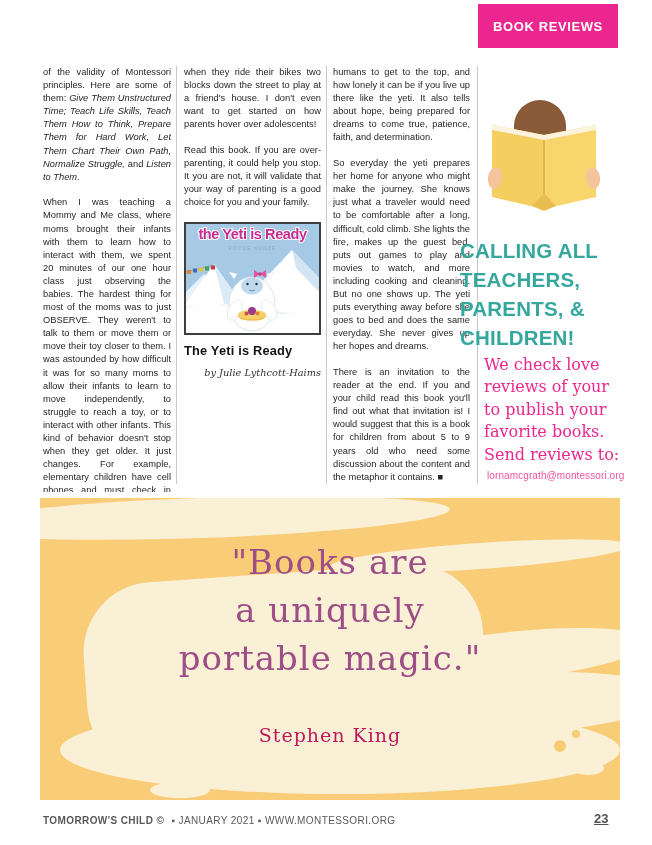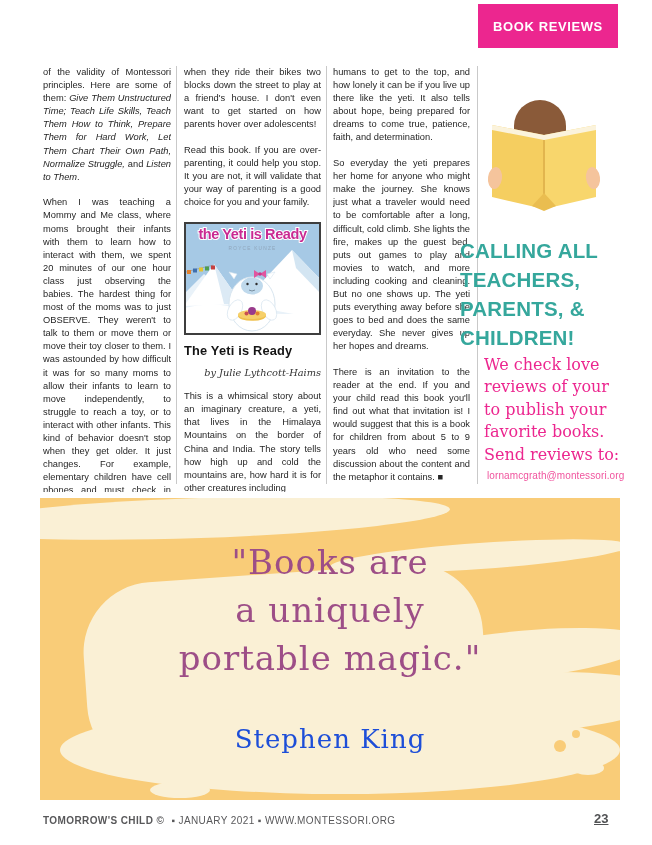--- a/index.html
+++ b/index.html
@@ -50,21 +50,21 @@
   
   .quote-box { position:absolute; left:40px; top:498px; width:580px; height:302px; background:#F9CC78; overflow:hidden; }
   .quote-box svg { position:absolute; left:0; top:0; }
   .quote-text {
     position:absolute; left:0; right:0; top:40px; text-align:center;
     font-family:"DejaVu Serif", serif; font-size:34px; line-height:48px;
     color:#9D4E87; letter-spacing:1px;
   }
   .quote-attr {
     position:absolute; left:0; right:0; top:226px; text-align:center;
-    font-family:"DejaVu Serif", serif; font-size:26px; color:#1d4ed8; letter-spacing:1px;
+    font-family:"DejaVu Serif", serif; font-size:19px; color:#be185d; letter-spacing:1px;
   }
 
   
   .footer-left { position:absolute; left:43px; top:815px; font-size:10px; color:#58585A; letter-spacing:0.4px; }
   .footer-left .mag { font-weight:bold; }
   .footer-left .meta { margin-left:4px; }
   .page-num { position:absolute; left:594px; top:811px; font-size:13px; font-weight:bold; color:#515254;text-decoration:underline; }
 </style>
 </head>
 <body>
@@ -128,21 +128,20 @@
         <circle cx="73.5" cy="91.5" r="2" fill="#E2812F"></circle>
 
         <text x="68.5" y="17" text-anchor="middle" font-family="Liberation Sans, sans-serif" font-weight="bold" font-size="14.5" letter-spacing="-0.4" fill="#C92A92" stroke="#FFFFFF" stroke-width="2" paint-order="stroke">the Yeti is Ready</text>
         <text x="68.5" y="28" text-anchor="middle" font-family="Liberation Sans, sans-serif" font-size="4.8" letter-spacing="1.2" fill="#8FA6BC">ROYCE KUNZE</text>
         <rect x="1" y="1" width="135" height="111" fill="none" stroke="#3E3E3E" stroke-width="2"></rect>
       </svg>
     </div>
 
     <h3 class="review-title">The Yeti is Ready</h3>
     <div class="byline">by Julie Lythcott-Haims</div>
-    <p>This is a whimsical story about an imaginary creature, a yeti, that lives in the Himalaya Mountains on the border of China and India. The story tells how high up and cold the mountains are, how hard it is for other creatures including</p>
   </div>
 
   <div class="col col3">
     <p>humans to get to the top, and how lonely it can be if you live up there like the yeti. It also tells about hope, being prepared for dreams to come true, patience, faith, and determination.</p>
     <p>So everyday the yeti prepares her home for anyone who might make the journey. She knows just what a traveler would need to be comfortable after a long, difficult, cold climb. She lights the fire, makes up the guest bed, puts out games to play and movies to watch, and more including cooking and cleaning. But no one shows up. The yeti puts everything away before she goes to bed and does the same everyday. She never gives up her hopes and dreams.</p>
     <p>There is an invitation to the reader at the end. If you and your child read this book you'll find out what that invitation is! I would suggest that this is a book for children from about 5 to 9 years old who need some discussion about the content and the metaphor it contains. ■</p>
   </div>
 
   <div class="illustration">
     <svg width="160" height="125" viewBox="0 0 160 125">

